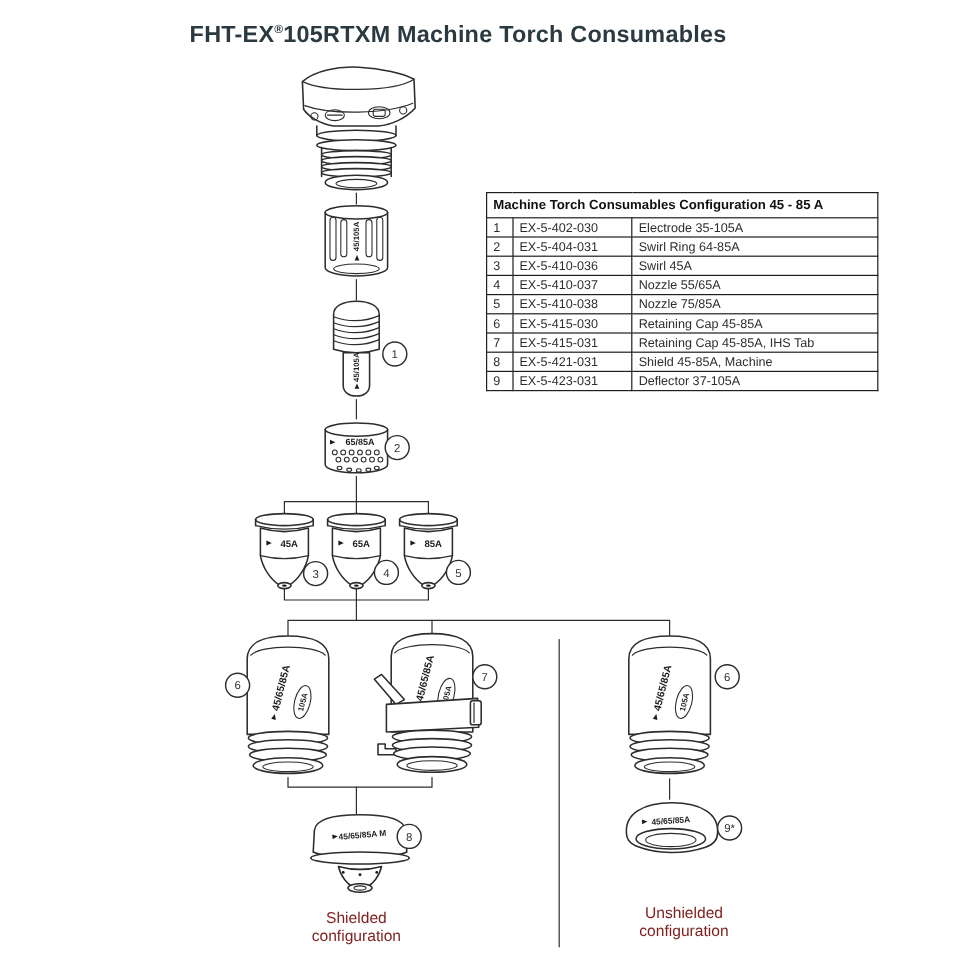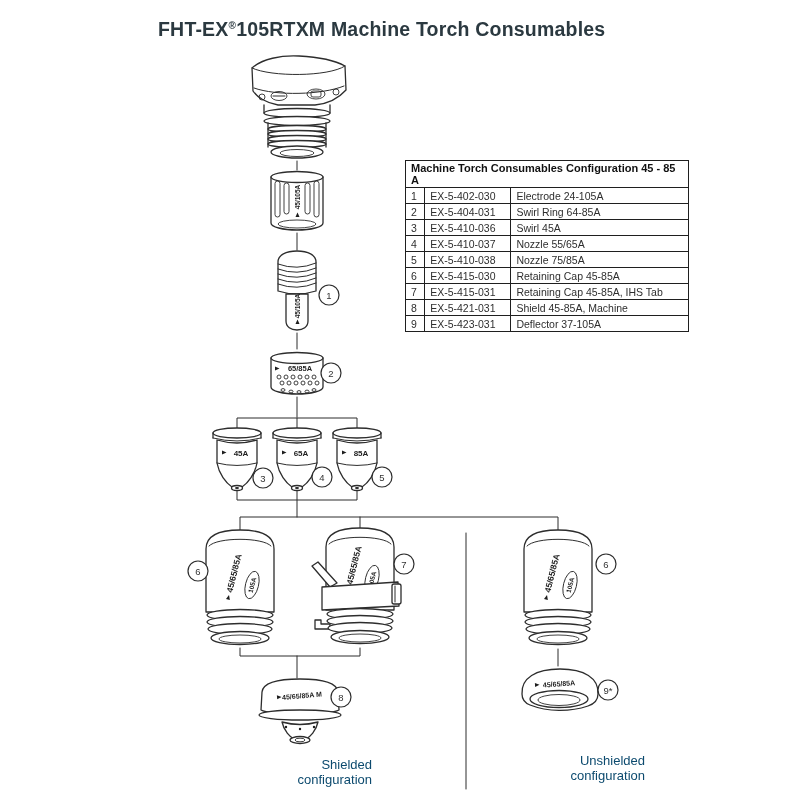--- a/index.html
+++ b/index.html
@@ -2,30 +2,30 @@
 <html><head>
 <meta charset="utf-8">
 <style>
   html,body{margin:0;padding:0;background:#fff;}
   .page{position:relative;width:800px;height:800px;background:#fff;overflow:hidden;
         font-family:"Liberation Sans",sans-serif;padding-left:42px;}
   .title{position:absolute;left:158px;top:18px;font-size:19.5px;font-weight:700;
          color:#2b3940;letter-spacing:.2px;white-space:nowrap;}
   .title sup{font-size:10px;vertical-align:super;}
   
-  .ptable{position:absolute;left:405px;top:160px;width:284px;border-collapse:collapse;
+  .ptable{position:absolute;left:405px;top:160px;width:327px;border-collapse:collapse;
           font-size:10.5px;color:#2e2e2e;}
   .ptable td,.ptable th{border:1.5px solid #1f1f1f;padding:1px 5px;text-align:left;
           height:13px;vertical-align:middle;}
   .ptable .ttl{font-weight:700;font-size:11px;color:#111;height:18px;}
   .ptable th{font-weight:700;font-size:11px;color:#111;height:16px;}
   .c-item{width:26px;} .c-part{width:70px;} .c-desc{width:160px;}
   
-  .footer{position:absolute;width:150px;text-align:right;font-size:13px;
-          color:#0c4a6e;line-height:15px;}
+  .footer{position:absolute;width:150px;text-align:center;font-size:13px;
+          color:#7f1d1d;line-height:15px;}
   .footer.left{left:222px;top:757px;} .footer.right{left:495px;top:753px;}
   
   svg{position:absolute;left:0;top:0;}
   .ln{fill:none;stroke:#2d2d2d;stroke-width:1.3;stroke-linecap:round;stroke-linejoin:round;}
   .wh{fill:#fff;stroke:#2d2d2d;stroke-width:1.3;stroke-linejoin:round;}
   .dt{fill:none;stroke:#2d2d2d;stroke-width:1;stroke-linecap:round;}
   .cl{fill:#fff;stroke:#2d2d2d;stroke-width:1.2;}
   .hole{fill:none;stroke:#2d2d2d;stroke-width:.9;}
   svg text{font-family:"Liberation Sans",sans-serif;fill:#1d1d1d;}
   .mark{font-weight:700;text-anchor:middle;}
@@ -291,21 +291,21 @@
   </svg>
 
   <table class="ptable">
     <tbody>
         <tr>
       <td class="ttl" colspan="3">Machine Torch Consumables Configuration 45 - 85 A</td>
     </tr>
     <tr>
       <td>1</td>
       <td>EX-5-402-030</td>
-      <td>Electrode 24-105A</td>
+      <td>Electrode 35-105A</td>
     </tr>
     <tr>
       <td>2</td>
       <td>EX-5-404-031</td>
       <td>Swirl Ring 64-85A</td>
     </tr>
     <tr>
       <td>3</td>
       <td>EX-5-410-036</td>
       <td>Swirl 45A</td>

